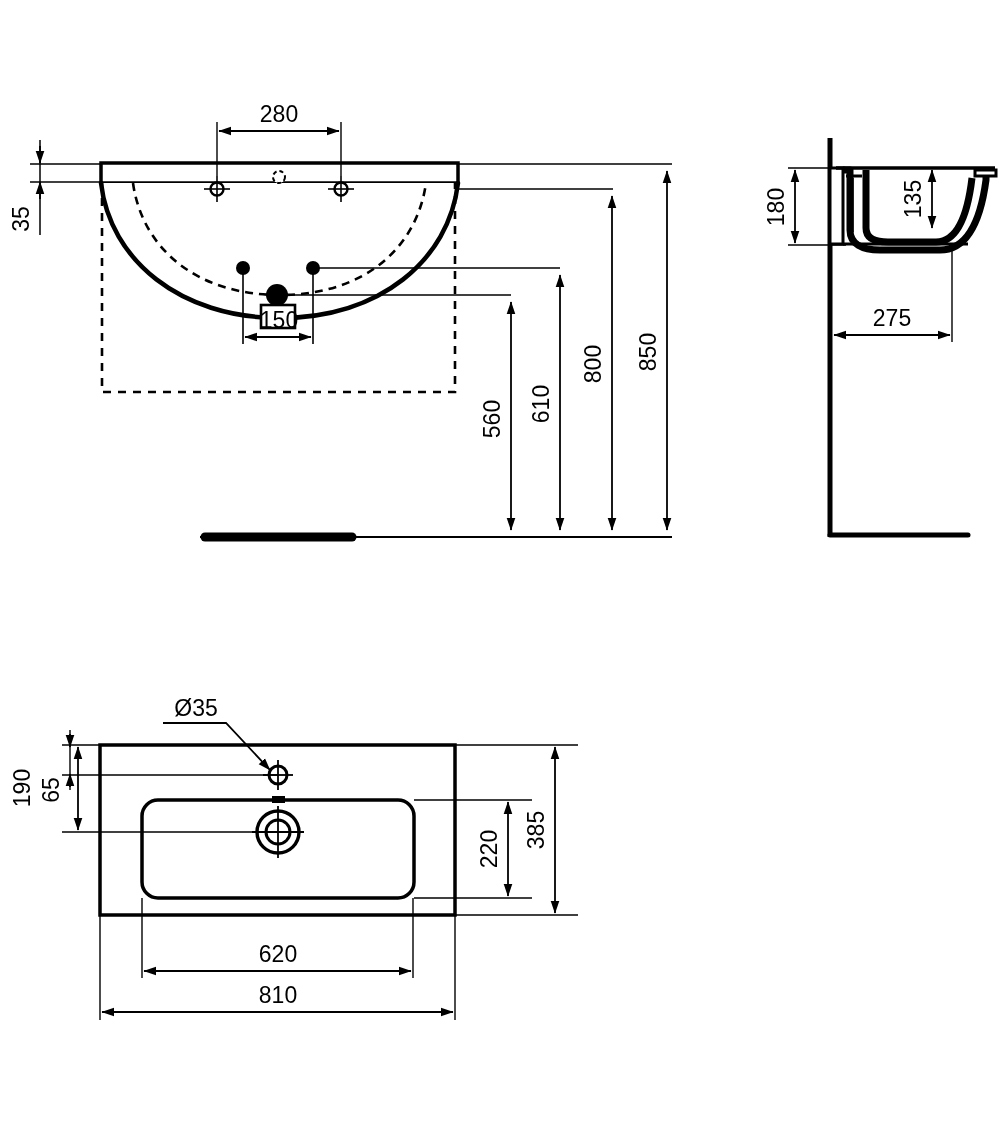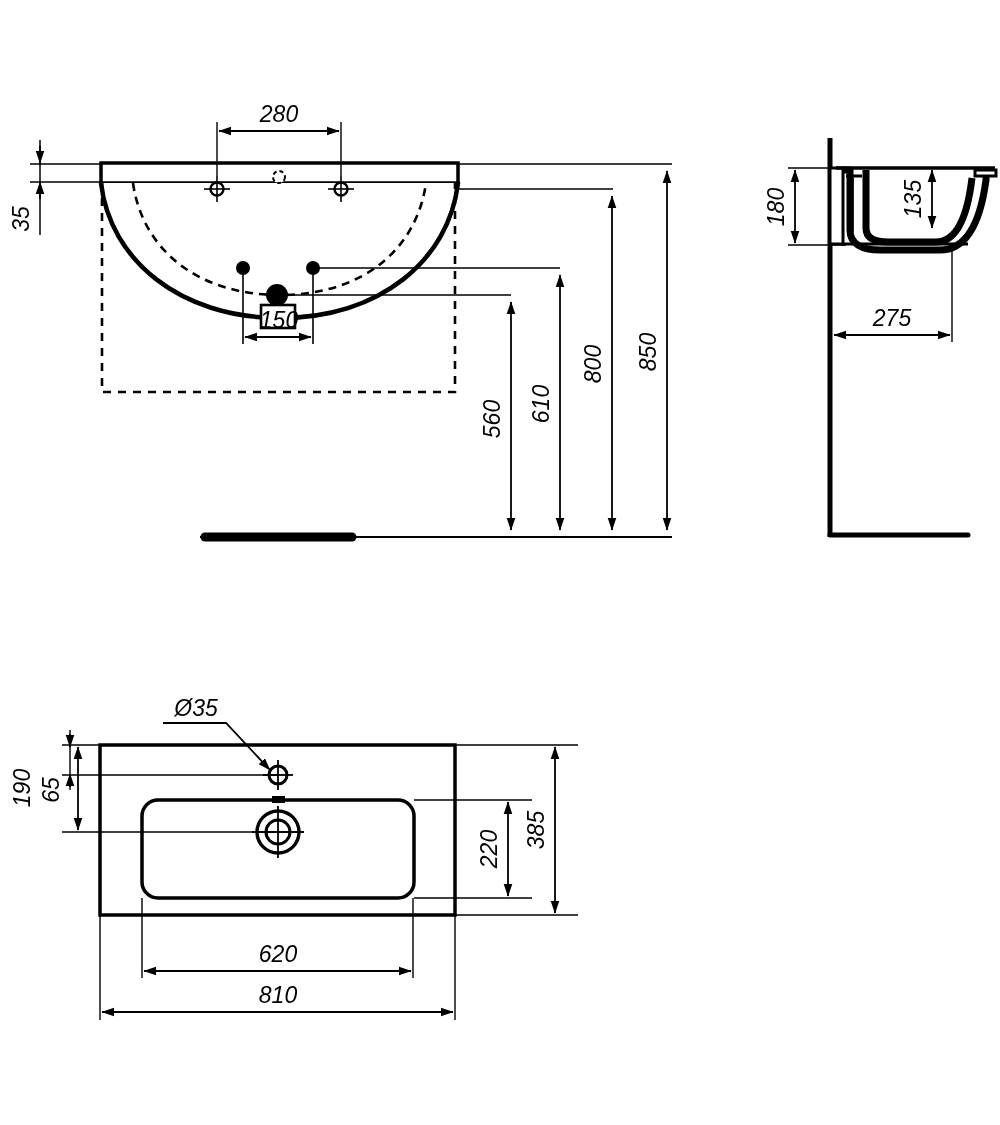--- a/index.html
+++ b/index.html
@@ -9,21 +9,20 @@
   }
   body {
     font-family: "Liberation Sans", sans-serif;
   }
   #sheet {
     position: relative;
     width: 1000px;
     height: 1125px;
     background: #ffffff;
     overflow: hidden;
-    font-style: italic;
   }
   #sheet svg {
     display: block;
   }
   .dim-text {
     font-family: "Liberation Sans", sans-serif;
     font-size: 23px;
     fill: #000000;
   }
   .dim-text-v {

